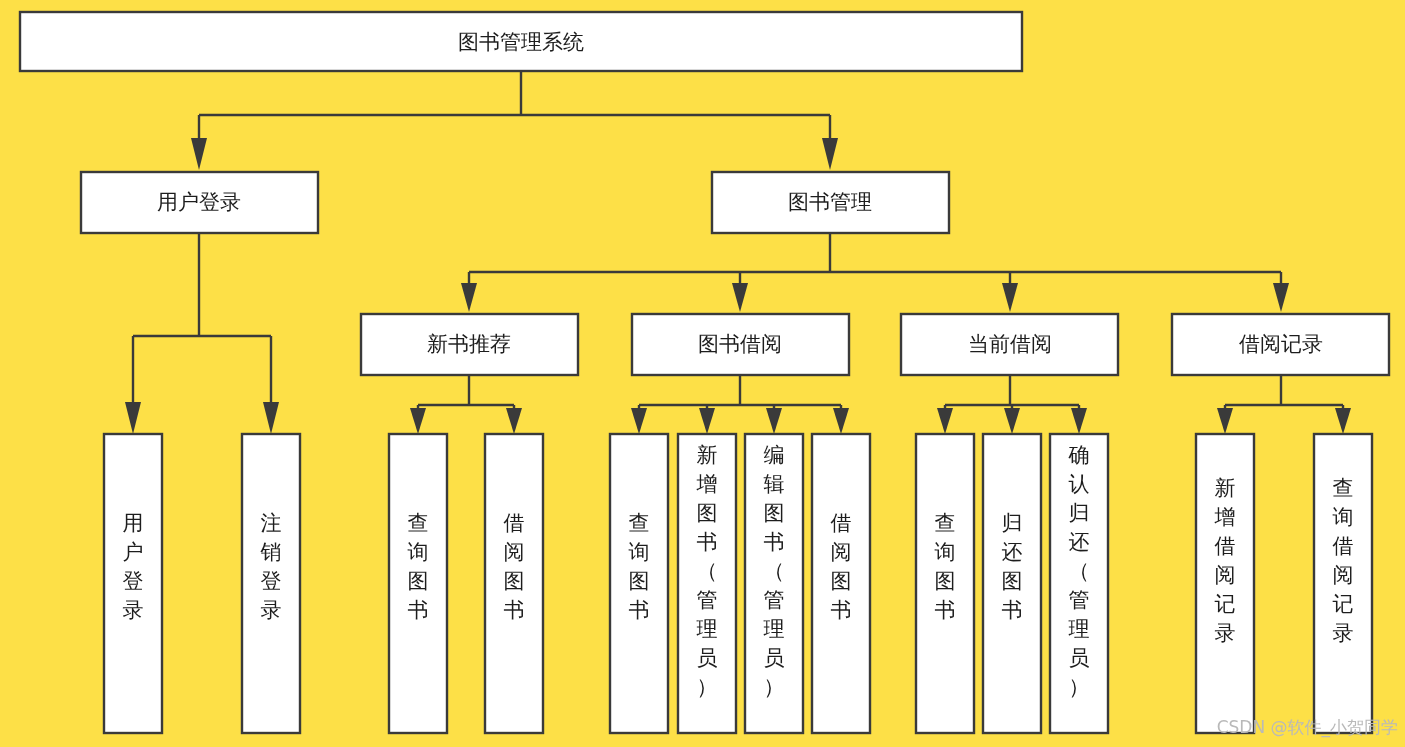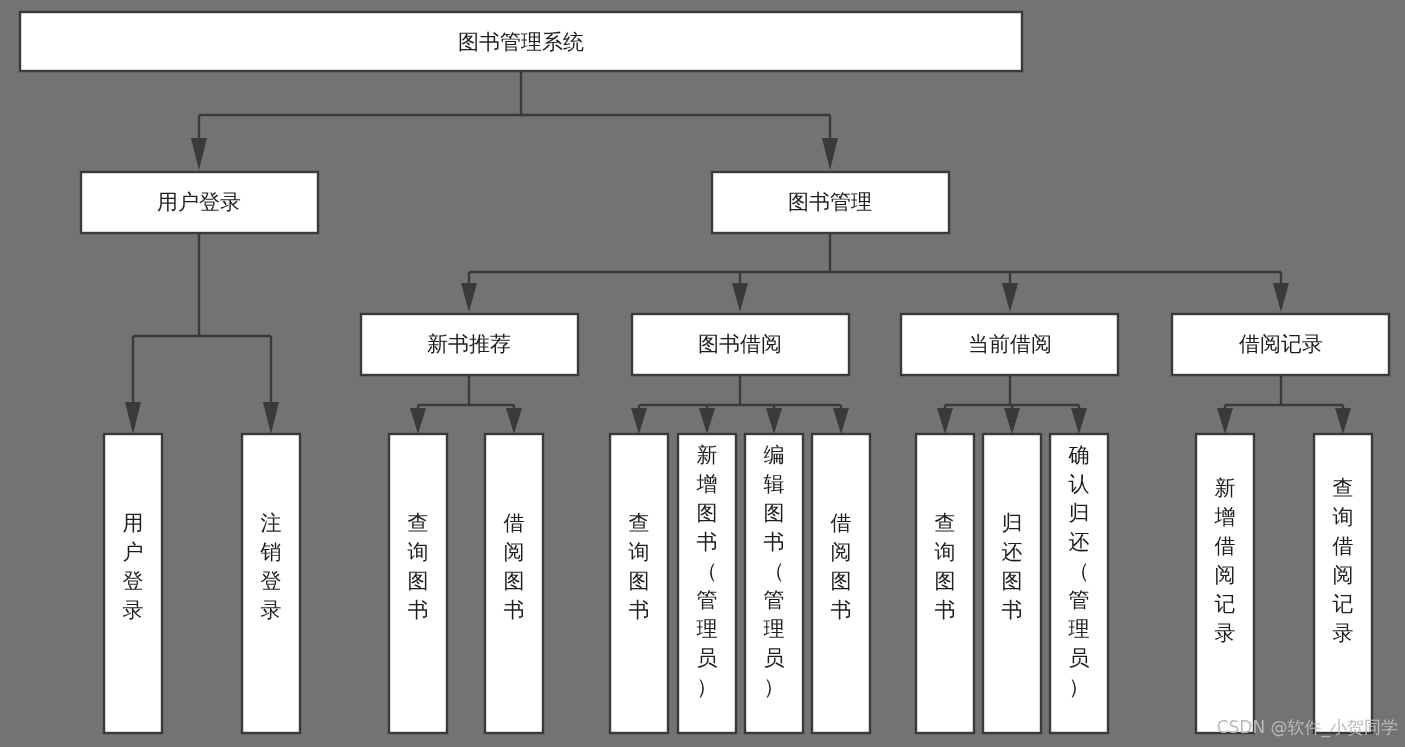--- a/index.html
+++ b/index.html
@@ -8,21 +8,21 @@
     padding: 0;
     background: #ffffff;
   }
   body {
     font-family: "DejaVu Sans", "Liberation Sans", sans-serif;
   }
   #diagram-root {
     position: relative;
     width: 1405px;
     height: 747px;
-    background: #737373;
+    background: #fde047;
     overflow: hidden;
   }
   svg.diagram-canvas {
     position: absolute;
     left: 0;
     top: 0;
     width: 1405px;
     height: 747px;
     display: block;
   }

